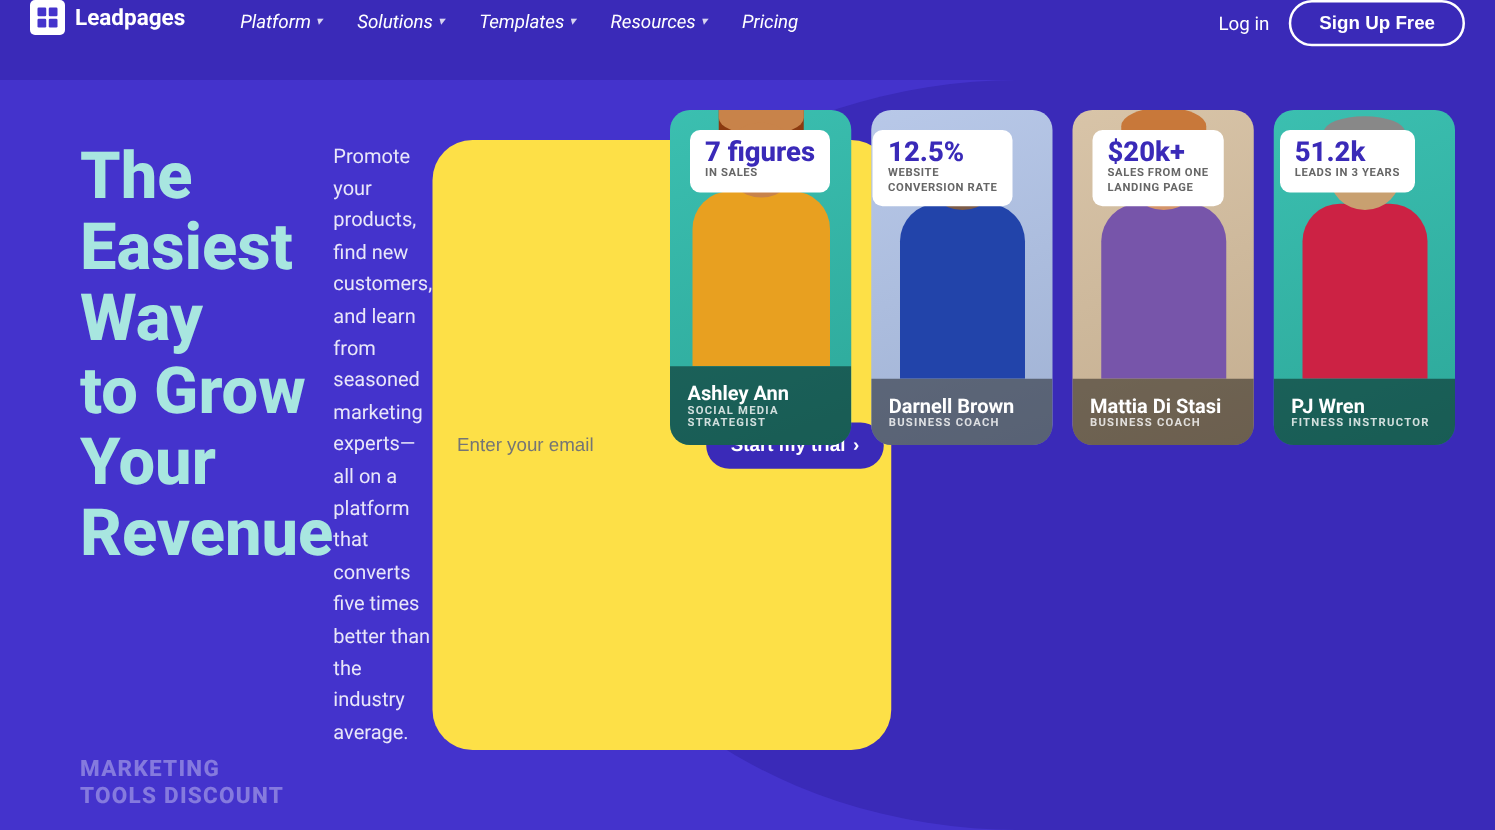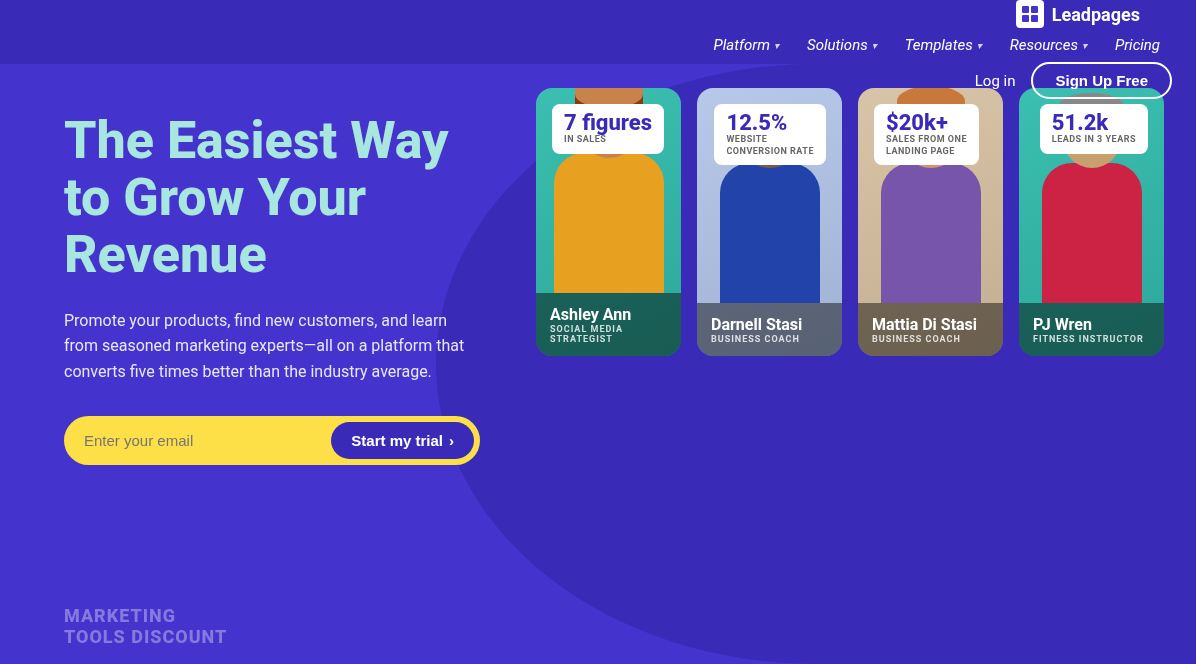--- a/index.html
+++ b/index.html
@@ -8,27 +8,26 @@
       background: #4433cc;
       width: 1196px;
       height: 664px;
       overflow: hidden;
       position: relative;
     }
 
     
     nav {
       display: flex;
-      align-items: flex-end;
+      align-items: flex-start;
       background: #3a2ab8;
       padding: 0 24px;
       height: 64px;
       position: relative;
       z-index: 10;
-      flex-direction: column;
     }
     .logo {
       display: flex;
       align-items: center;
       gap: 8px;
       color: white;
       font-weight: 700;
       font-size: 18px;
       margin-right: 32px;
       text-decoration: none;
@@ -116,21 +115,20 @@
       border-radius: 60% 0 0 60%;
     }
 
     
     .hero-left {
       position: relative;
       z-index: 5;
       padding: 48px 40px 32px 64px;
       width: 520px;
       display: flex;
-      flex-direction: column;
       justify-content: flex-start;
     }
     .hero-title {
       color: white;
       font-size: 52px;
       font-weight: 800;
       line-height: 1.1;
       margin-bottom: 24px;
     }
     .hero-title span {
@@ -230,21 +228,21 @@
       font-weight: 700;
       color: #666;
       text-transform: uppercase;
       letter-spacing: 0.5px;
       line-height: 1.3;
     }
 
     .stat-badge-tr {
       position: absolute;
       top: 16px;
-      right: 16px;
+      right: 32px;
       background: white;
       border-radius: 8px;
       padding: 8px 12px;
       z-index: 2;
     }
 
     .card-footer {
       background: rgba(0,0,0,0.45);
       padding: 12px 14px;
       z-index: 2;
@@ -383,21 +381,21 @@
       </div>
       <div class="img-placeholder">
         <div style="position:absolute;bottom:0;left:50%;transform:translateX(-50%);display:flex;flex-direction:column;align-items:center;">
           <div style="width:60px;height:60px;background:#7B5B48;border-radius:50%;position:relative;z-index:3;margin-bottom:-5px;">
           </div>
           <div style="width:100px;height:140px;background:#2244aa;border-radius:30px 30px 0 0;position:relative;z-index:1;">
           </div>
         </div>
       </div>
       <div class="card-footer">
-        <div class="person-name">Darnell Stasi</div>
+        <div class="person-name">Darnell Brown</div>
         <div class="person-title">BUSINESS COACH</div>
       </div>
     </div>
 
     <div class="profile-card" style="background: linear-gradient(160deg, #d8c4a8 0%, #c4ae90 100%);">
       <div class="stat-badge">
         <div class="stat-number">$20k+</div>
         <div class="stat-label" style="white-space:pre-line;">SALES FROM ONE
 LANDING PAGE</div>
       </div>

